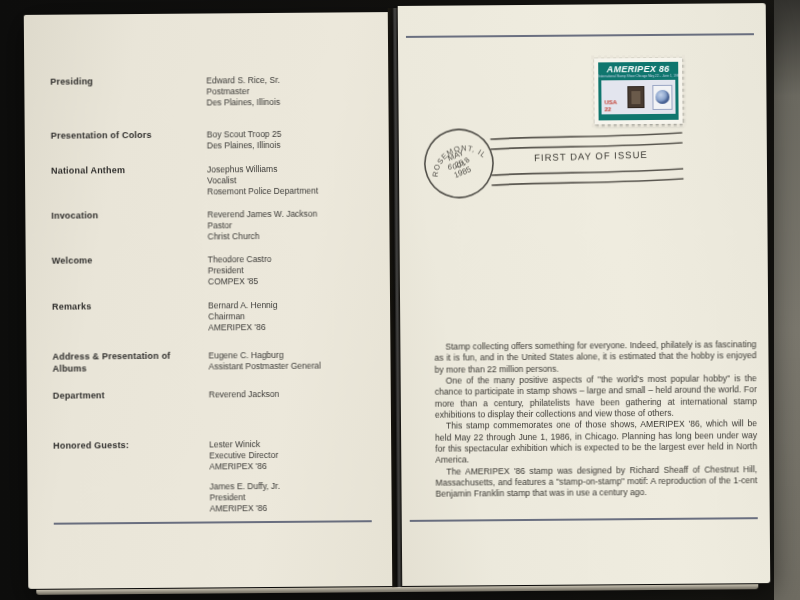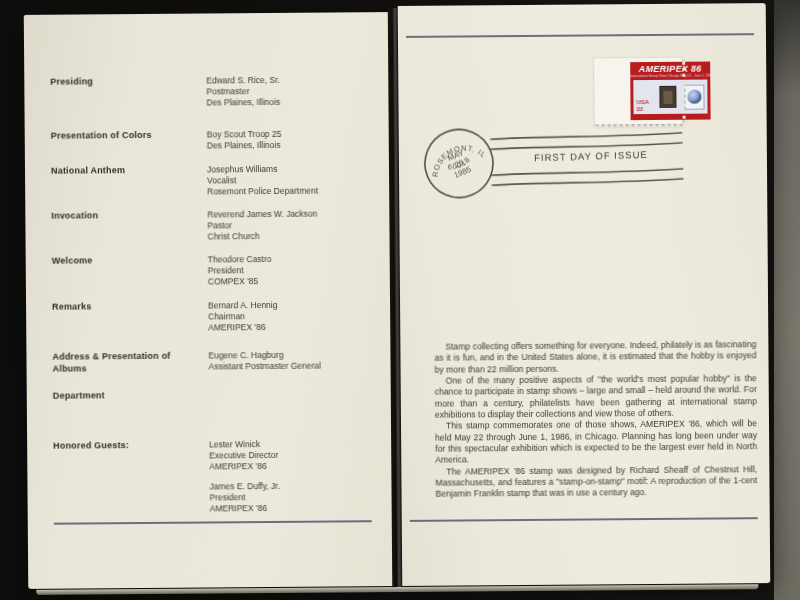--- a/index.html
+++ b/index.html
@@ -47,21 +47,21 @@
   .rule-right-bottom{left:8px;top:514px;width:348px;}
   
   .stamp{
     position:absolute;left:196px;top:54px;width:88px;height:66px;
     background:#f6f4ec;padding:4px;box-sizing:border-box;
     box-shadow:0 0 0 1px rgba(0,0,0,0.08),1px 2px 3px rgba(0,0,0,0.25);
   }
   .stamp::after{
     content:"";position:absolute;inset:-3px;border:3px dotted #e9e5d9;pointer-events:none;
   }
-  .stamp-inner{width:100%;height:100%;background:#b91c1c;overflow:hidden;margin-left:32px;}
+  .stamp-inner{width:100%;height:100%;background:#0f766e;overflow:hidden;}
   .stamp-title{color:#fff;font-size:9px;font-weight:bold;font-style:italic;text-align:center;padding-top:2px;letter-spacing:.3px;white-space:nowrap;}
   .stamp-tagline{color:#cfd6ee;font-size:3.2px;text-align:center;white-space:nowrap;overflow:hidden;}
   .stamp-body{
     margin:2px 3px 3px 3px;height:34px;background:#e3e5ee;
     display:flex;align-items:center;justify-content:space-between;padding:2px 3px;box-sizing:border-box;
   }
   .stamp-denom{width:15px;font-size:6px;font-weight:bold;color:#c23b2e;line-height:1.05;align-self:flex-end;}
   .mini-dark{width:15px;height:20px;background:#473a30;border:1px solid #2e241d;display:flex;align-items:center;justify-content:center;}
   .mini-dark-inner{width:9px;height:13px;background:#6a5a4a;}
   .mini-blue{width:18px;height:23px;background:#f2f3f5;border:1px solid #9aa6c4;display:flex;align-items:center;justify-content:center;}
@@ -144,20 +144,23 @@
       <div class="row r6">
         <div class="row-label">Address &amp; Presentation of Albums</div>
         <div class="row-value">
           <div class="line">Eugene C. Hagburg</div>
           <div class="line">Assistant Postmaster General</div>
         </div>
       </div>
 
       <div class="row r7">
         <div class="row-label">Department</div>
+        <div class="row-value">
+          <div class="line">Reverend Jackson</div>
+        </div>
       </div>
 
       <div class="row r8">
         <div class="row-label">Honored Guests:</div>
         <div class="row-value">
           <div class="line">Lester Winick</div>
           <div class="line">Executive Director</div>
           <div class="line">AMERIPEX '86</div>
           <div class="line"></div>
           <div class="line">James E. Duffy, Jr.</div>

